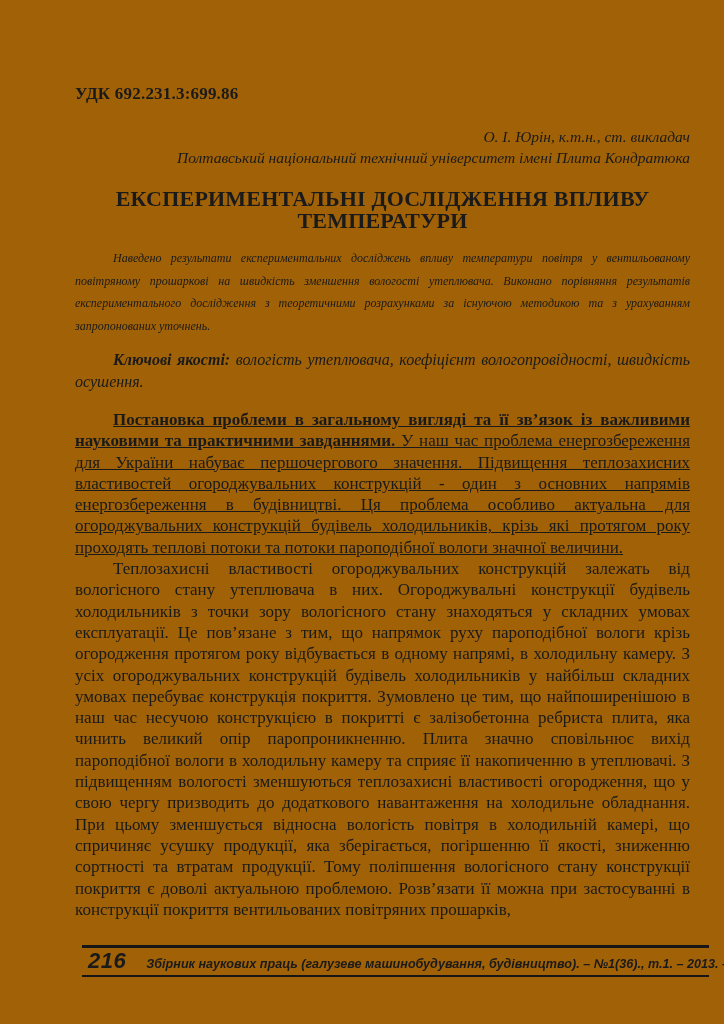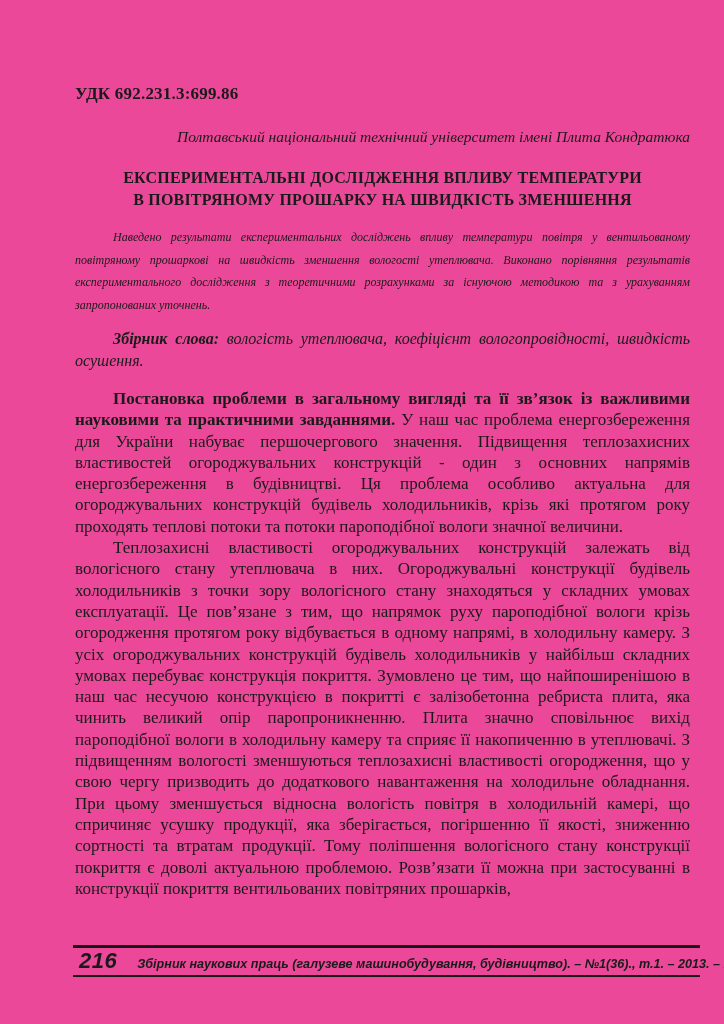--- a/index.html
+++ b/index.html
@@ -1,21 +1,21 @@
 <!DOCTYPE html>
 <html lang="uk"><head>
 <meta charset="utf-8">
 <style>
   html, body { margin: 0; padding: 0; background: #e8e8e8; }
   .page {
     position: relative;
     width: 724px;
     height: 1024px;
     margin: 0 auto;
-    background: #ec4899;
+    background: #a16207;
     color: #1a1a1a;
     font-family: "Liberation Serif", "DejaVu Serif", serif;
     overflow: hidden;
   }
   .content {
     position: absolute;
     left: 75px;
     top: 84px;
     width: 615px;
   }
@@ -29,21 +29,21 @@
     text-align: right;
     font-style: italic;
     font-size: 15.5px;
     line-height: 21px;
   }
   .byline .line { display: block; }
   .article-title {
     margin-top: 20px;
     text-align: center;
     font-weight: bold;
-    font-size: 16px;
+    font-size: 22px;
     line-height: 22px;
     letter-spacing: 0.2px;
   }
   .article-title .line { display: block; }
   .abstract {
     margin-top: 15px;
     font-style: italic;
     font-size: 12px;
     line-height: 22.5px;
     text-align: justify;
@@ -58,25 +58,25 @@
     text-indent: 38px;
   }
   .keywords .kw-label { font-weight: bold; }
   .body-par {
     margin: 0;
     font-size: 17px;
     line-height: 21.3px;
     text-align: justify;
     text-indent: 38px;
   }
-  .body-par.first { margin-top: 15px; }
+  .body-par.first { margin-top: 15px; text-decoration: underline; }
   .body-par .lead { font-weight: bold; }
   .footer {
     position: absolute;
-    left: 73px;
+    left: 82px;
     top: 945px;
     width: 627px;
     border-top: 3px solid #161616;
     border-bottom: 2px solid #161616;
     padding: 2px 2px 3px 6px;
     box-sizing: border-box;
     display: flex;
     align-items: baseline;
     gap: 20px;
     font-family: "Liberation Sans", "DejaVu Sans", sans-serif;
@@ -96,32 +96,32 @@
 </style>
 </head>
 <body>
 
 <div class="page">
   <div class="content">
 
     <div class="udc">УДК 692.231.3:699.86</div>
 
     <div class="byline">
+      <span class="line">О. І. Юрін, к.т.н., ст. викладач</span>
       <span class="line">Полтавський національний технічний університет імені Плита Кондратюка</span>
     </div>
 
     <h1 class="article-title">
       <span class="line">ЕКСПЕРИМЕНТАЛЬНІ ДОСЛІДЖЕННЯ ВПЛИВУ ТЕМПЕРАТУРИ</span>
-      <span class="line">В ПОВІТРЯНОМУ ПРОШАРКУ НА ШВИДКІСТЬ ЗМЕНШЕННЯ</span>
     </h1>
 
     <p class="abstract">Наведено результати експериментальних досліджень впливу температури повітря у вентильованому повітряному прошаркові на швидкість зменшення вологості утеплювача. Виконано порівняння результатів експериментального дослідження з теоретичними розрахунками за існуючою методикою та з урахуванням запропонованих уточнень.</p>
 
     <p class="keywords">
-      <span class="kw-label">Збірник слова:</span>
+      <span class="kw-label">Ключові якості:</span>
       <span>вологість утеплювача, коефіцієнт вологопровідності, швидкість осушення.</span>
     </p>
 
     <p class="body-par first">
       <span class="lead">Постановка проблеми в загальному вигляді та її зв’язок із важливими науковими та практичними завданнями.</span>
       <span>У наш час проблема енергозбереження для України набуває першочергового значення. Підвищення теплозахисних властивостей огороджувальних конструкцій - один з основних напрямів енергозбереження в будівництві. Ця проблема особливо актуальна для огороджувальних конструкцій будівель холодильників, крізь які протягом року проходять теплові потоки та потоки пароподібної вологи значної величини.</span>
     </p>
 
     <p class="body-par">Теплозахисні властивості огороджувальних конструкцій залежать від вологісного стану утеплювача в них. Огороджувальні конструкції будівель холодильників з точки зору вологісного стану знаходяться у складних умовах експлуатації. Це пов’язане з тим, що напрямок руху пароподібної вологи крізь огородження протягом року відбувається в одному напрямі, в холодильну камеру. З усіх огороджувальних конструкцій будівель холодильників у найбільш складних умовах перебуває конструкція покриття. Зумовлено це тим, що найпоширенішою в наш час несучою конструкцією в покритті є залізобетонна ребриста плита, яка чинить великий опір паропроникненню. Плита значно сповільнює вихід пароподібної вологи в холодильну камеру та сприяє її накопиченню в утеплювачі. З підвищенням вологості зменшуються теплозахисні властивості огородження, що у свою чергу призводить до додаткового навантаження на холодильне обладнання. При цьому зменшується відносна вологість повітря в холодильній камері, що спричиняє усушку продукції, яка зберігається, погіршенню її якості, зниженню сортності та втратам продукції. Тому поліпшення вологісного стану конструкції покриття є доволі актуальною проблемою. Розв’язати її можна при застосуванні в конструкції покриття вентильованих повітряних прошарків,</p>
 

